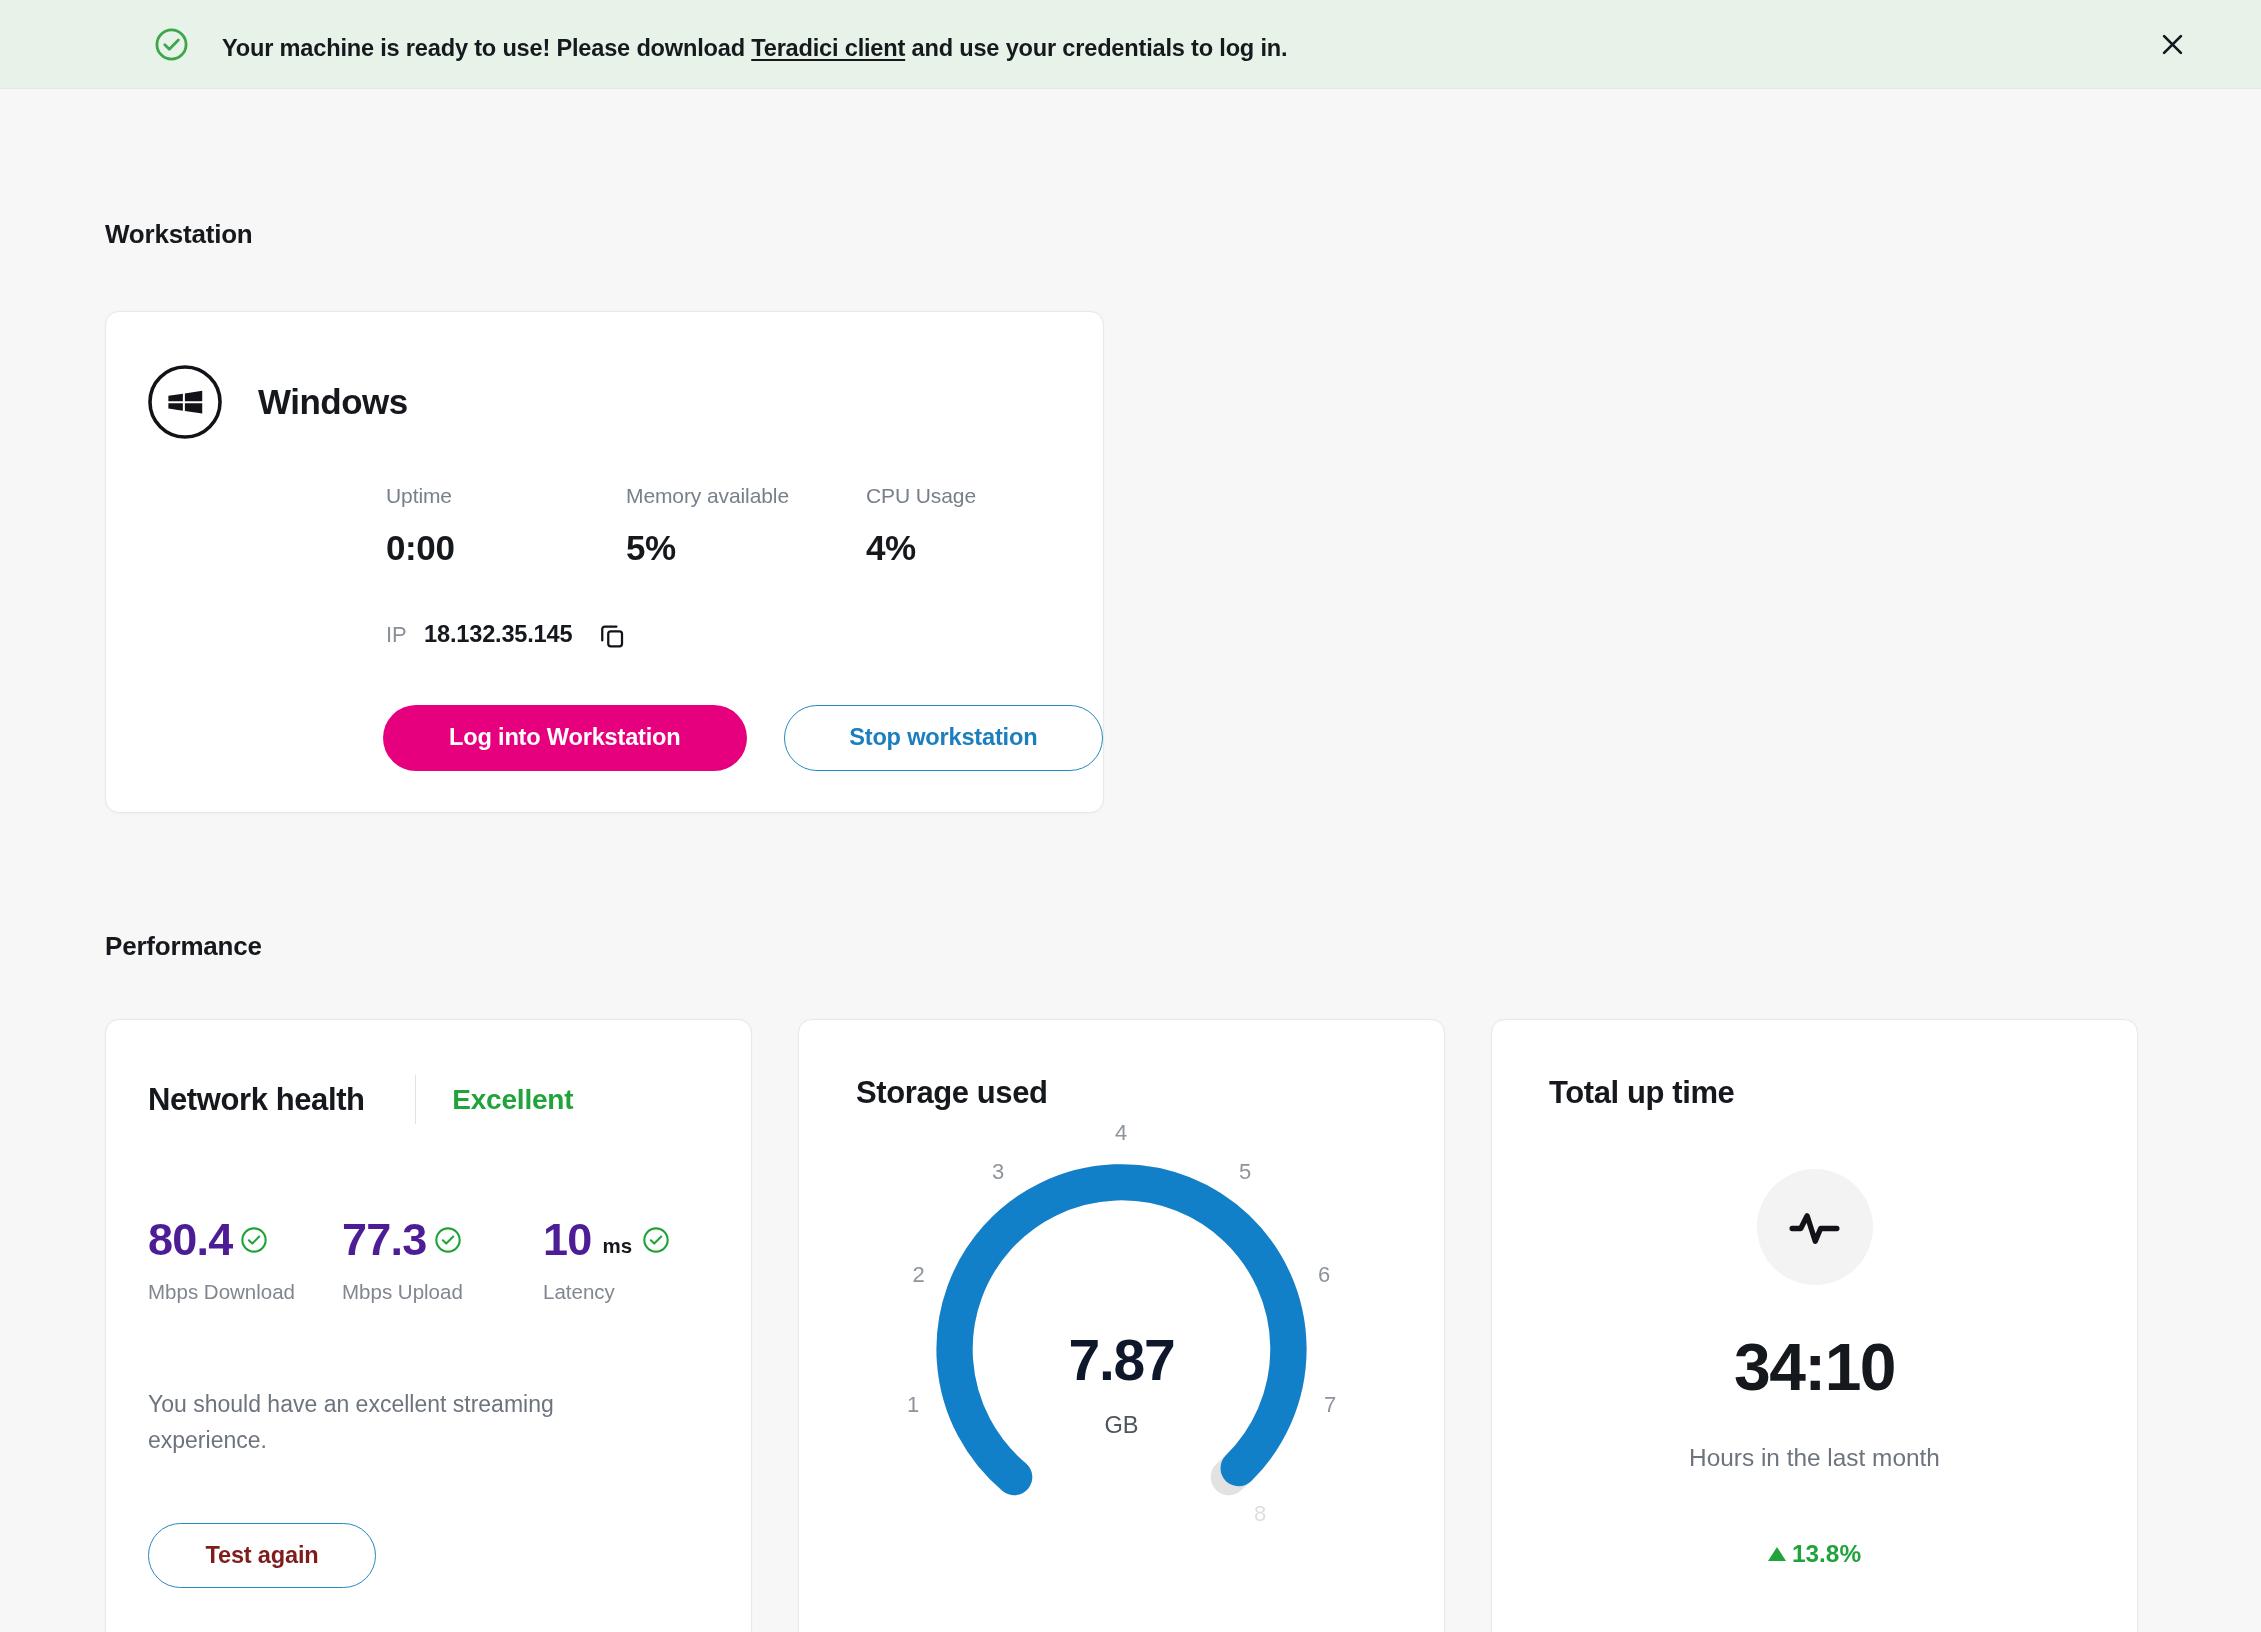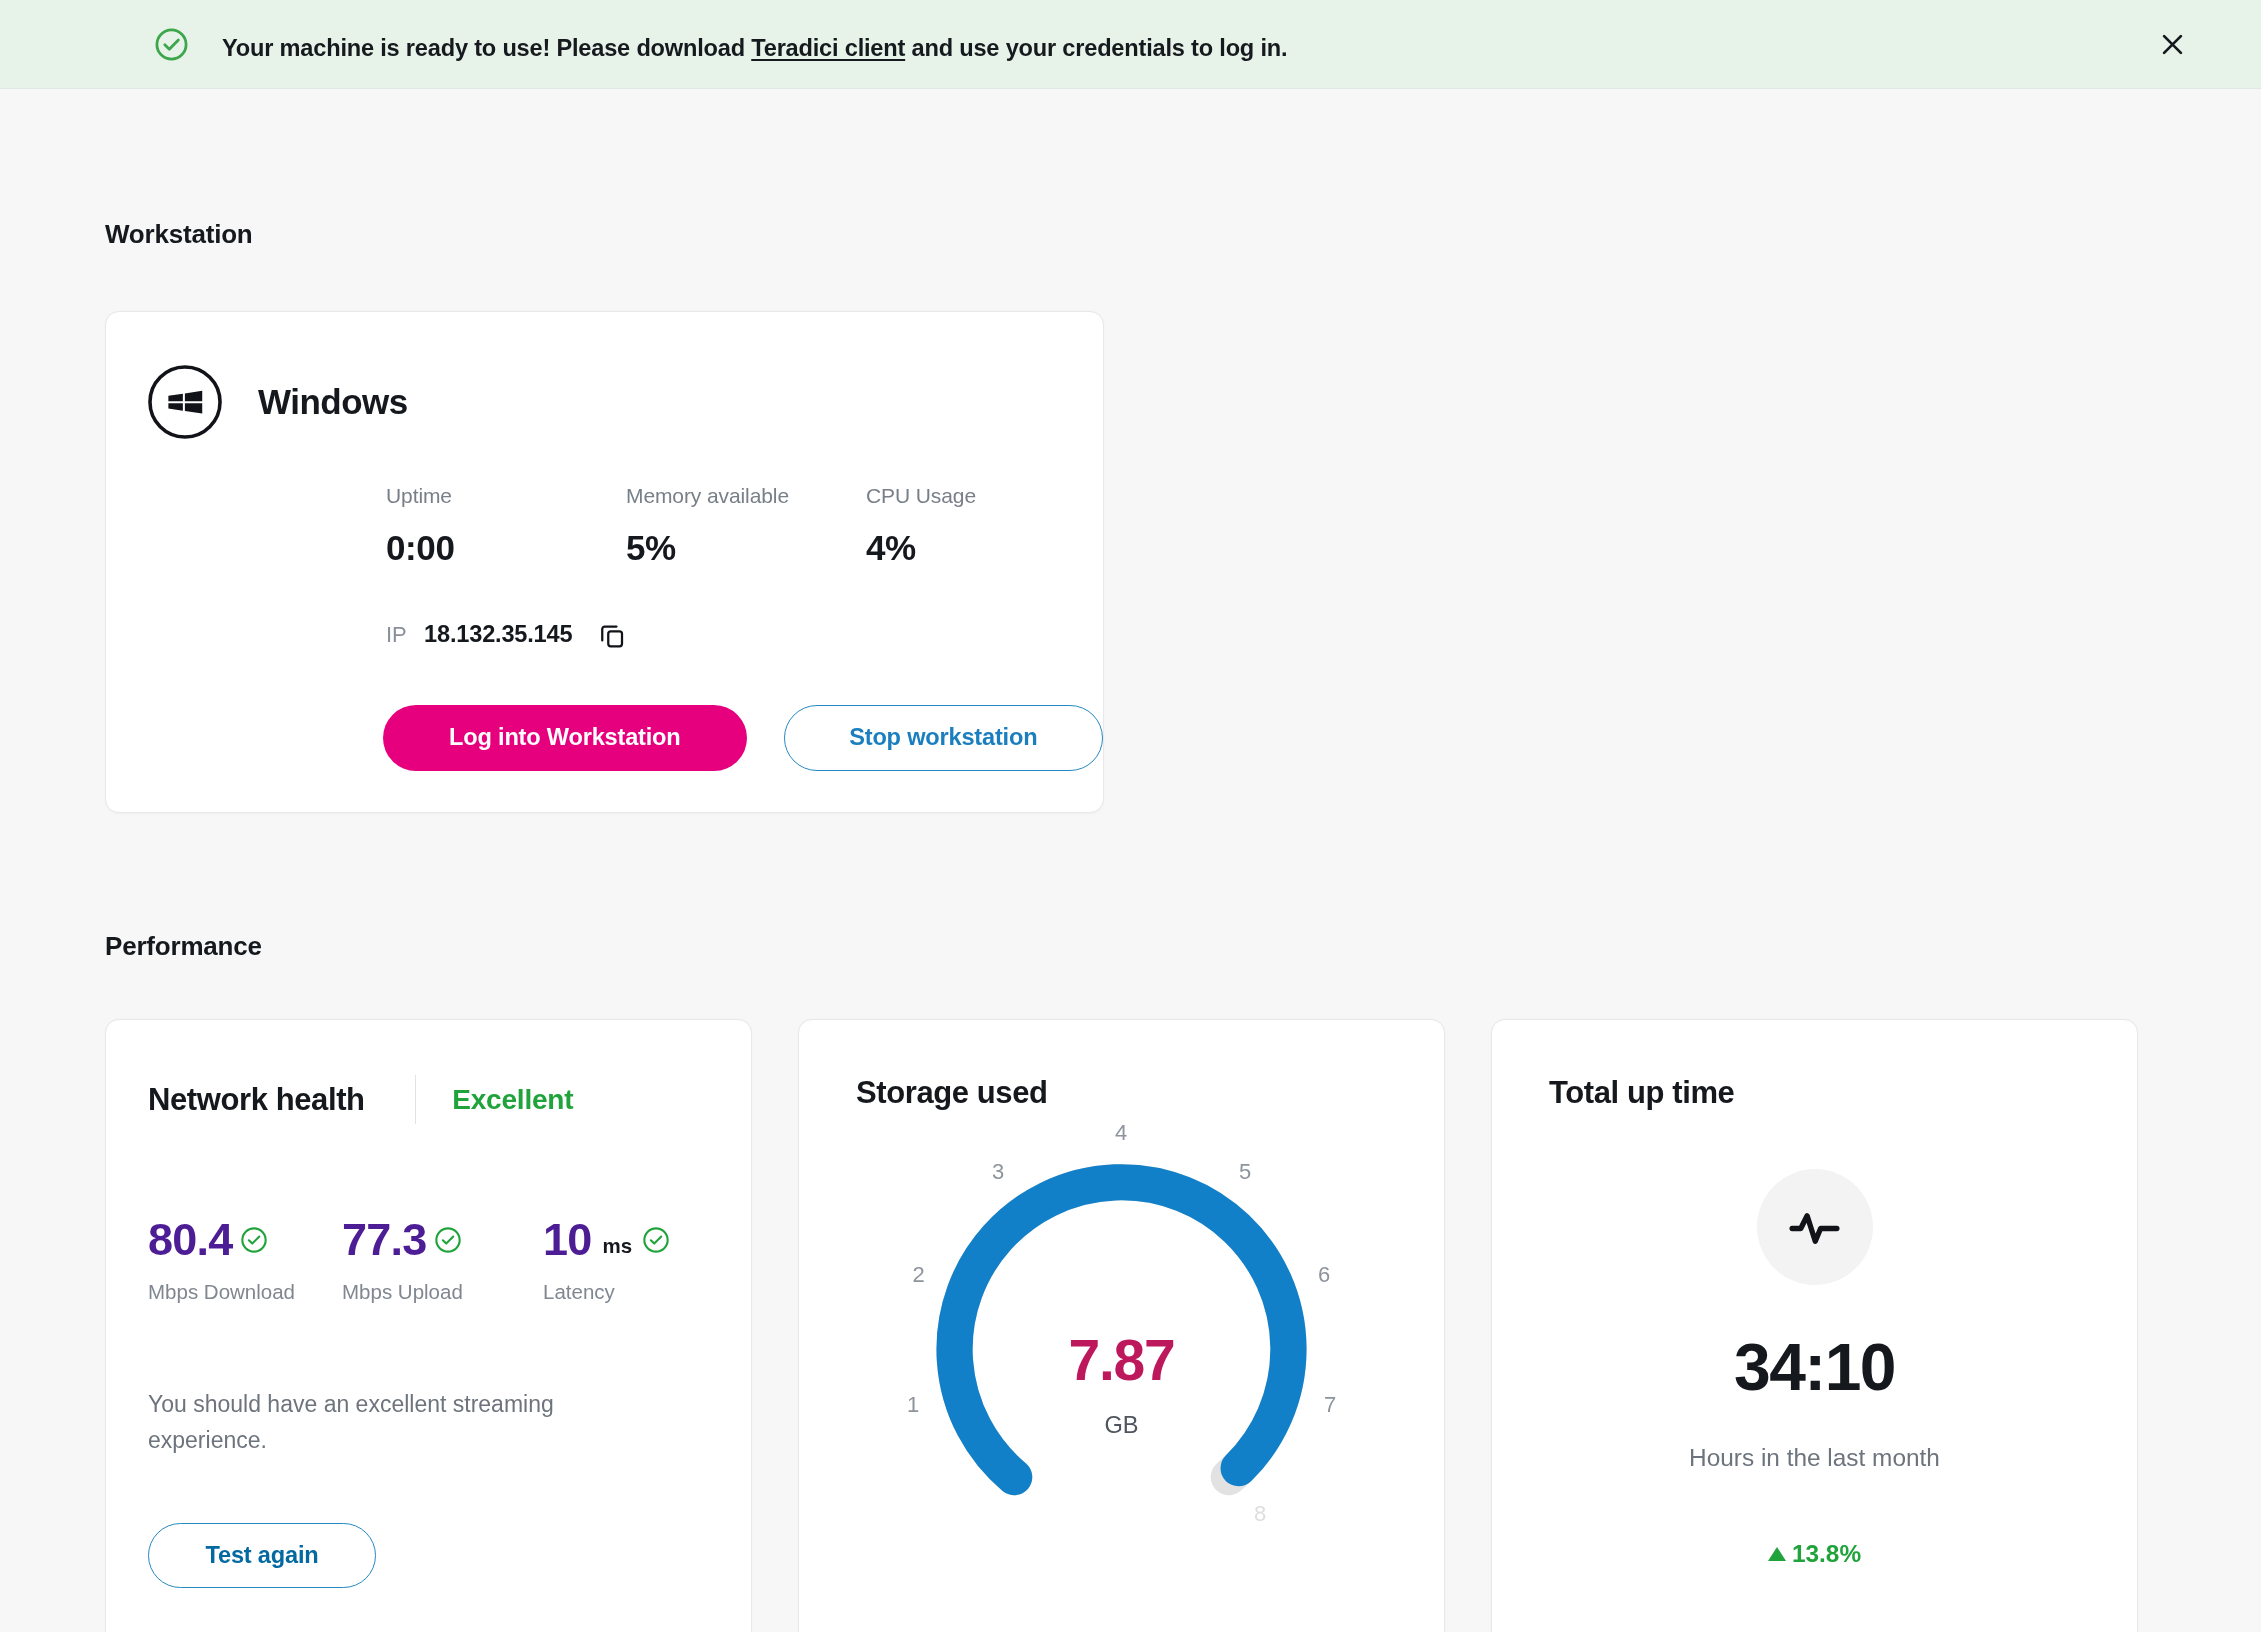--- a/index.html
+++ b/index.html
@@ -216,21 +216,21 @@
     width: 480px;
   }
   .nh-test-btn {
     margin-left: 42px;
     margin-top: 65px;
     width: 228px;
     height: 65px;
     border-radius: 33px;
     background: #ffffff;
     border: 1.6px solid #2689c2;
-    color: #0369a1;
+    color: #7f1d1d;
     font-size: 23.6px;
     font-weight: bold;
     letter-spacing: -0.2px;
     cursor: pointer;
     font-family: "Liberation Sans", sans-serif;
   }
 
   
   .card-title {
     font-size: 31px;
@@ -249,21 +249,21 @@
   .gauge-center {
     position: absolute;
     left: 0; right: 0;
     top: 197px;
     text-align: center;
   }
   .gauge-value {
     font-size: 57px;
     font-weight: bold;
     letter-spacing: -1.2px;
-    color: #be185d;
+    color: #0f172a;
     line-height: 1;
   }
   .gauge-unit { font-size: 23.6px; color: #4f555d; margin-top: 23.6px; }
   .gauge-tick {
     position: absolute;
     font-size: 22px;
     color: #8e949c;
     transform: translate(-50%, -50%);
     white-space: nowrap;
   }

